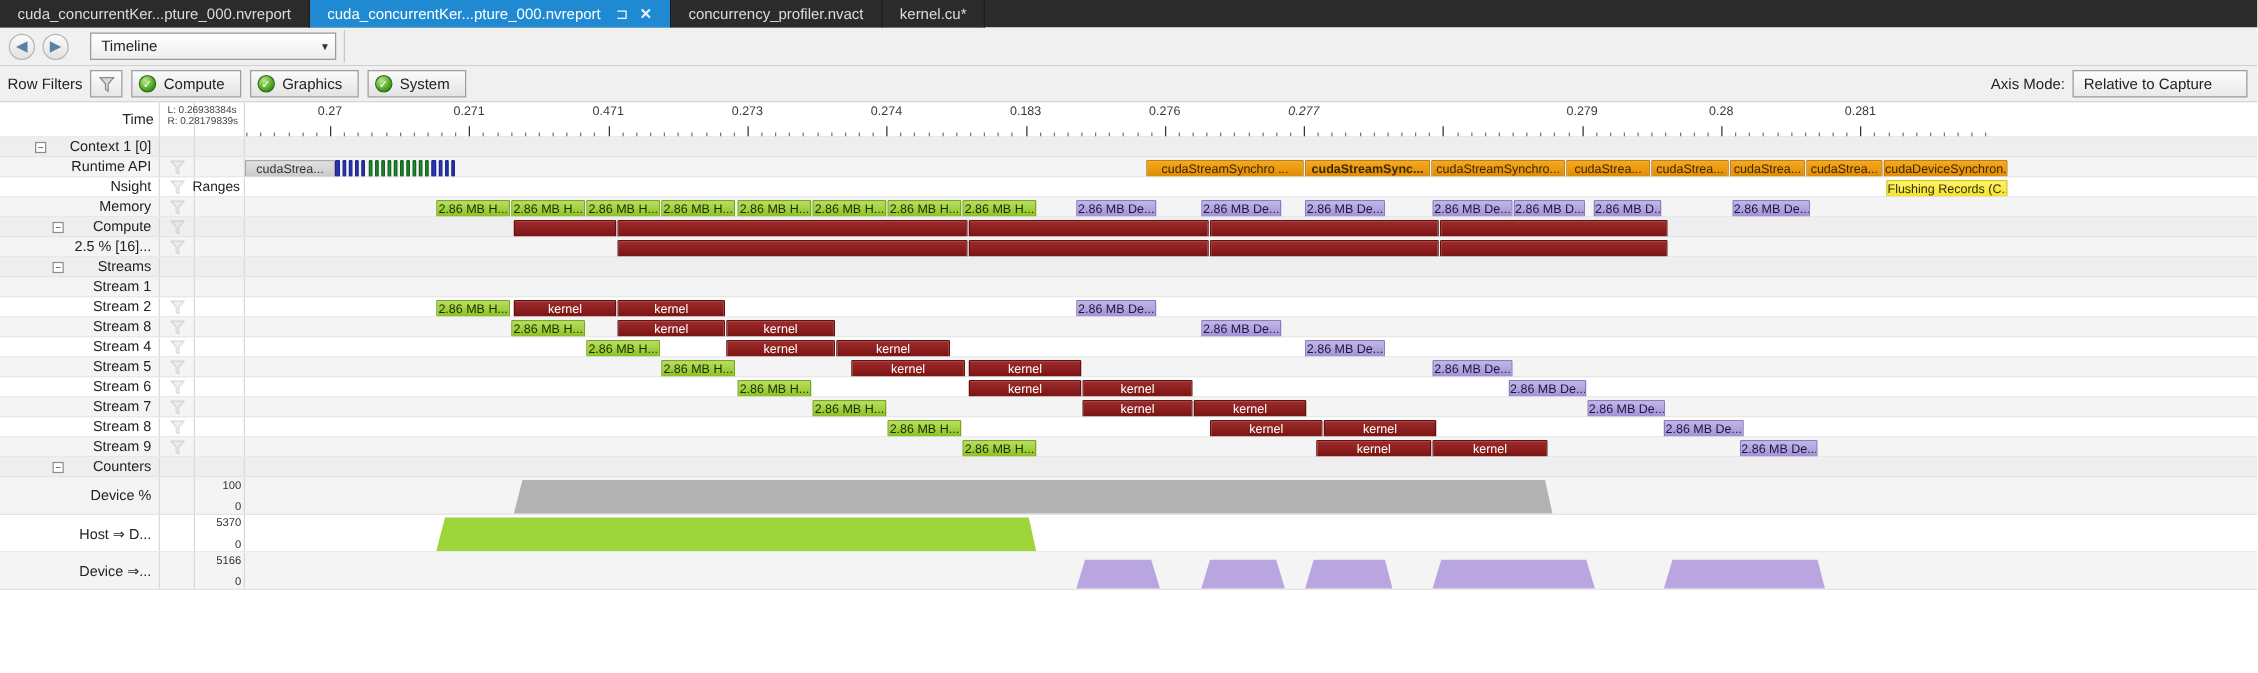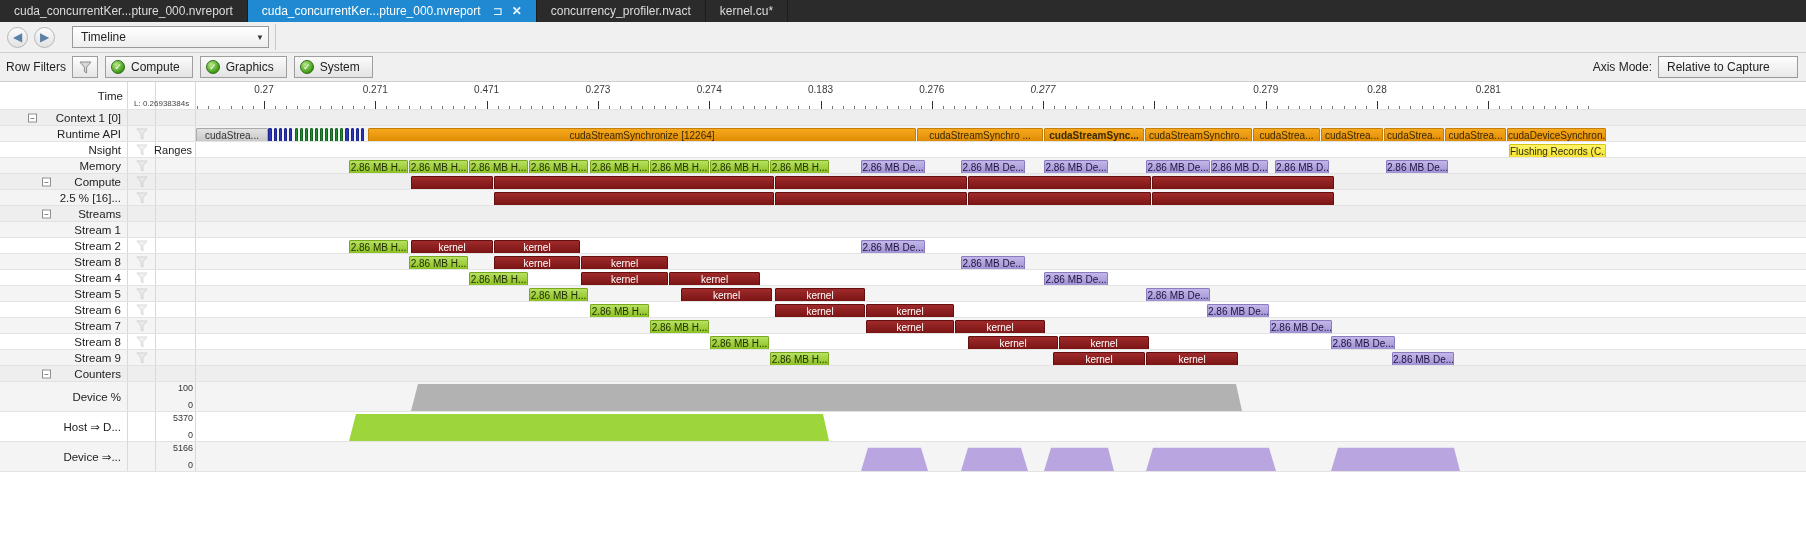--- a/index.html
+++ b/index.html
@@ -171,21 +171,21 @@
 
   
   #timehdr { height: 28px; }
   #timehdr .tl-label {
     flex-direction: column; align-items: flex-end; justify-content: center;
     padding-right: 4px;
   }
   #time-lr {
     font-size: 8px; line-height: 9px; color: #444;
     width: 62px; text-align: left;
-    position: absolute; left: 134px; top: 17px;
+    position: absolute; left: 134px; top: 1px;
   }
   #timehdr .tl-label .tlab { font-size: 11.5px; }
 
   #ruler { position: relative; height: 28px; }
   .tick-label {
     position: absolute; top: 2px;
     font-size: 10px; color: #3a3a3a;
     transform: translateX(-50%);
     white-space: nowrap;
   }
@@ -503,21 +503,20 @@
           <div class="bar green" style="left: 119px; width: 3px;"></div>
           <div class="bar green" style="left: 124px; width: 3px;"></div>
           <div class="bar green" style="left: 129px; width: 3px;"></div>
           <div class="bar green" style="left: 134px; width: 3px;"></div>
           <div class="bar green" style="left: 139px; width: 3px;"></div>
           <div class="bar green" style="left: 144px; width: 3px;"></div>
           <div class="bar blue" style="left: 149px; width: 4px;"></div>
           <div class="bar blue" style="left: 155px; width: 3px;"></div>
           <div class="bar blue" style="left: 160px; width: 3px;"></div>
           <div class="bar blue" style="left: 165px; width: 3px;"></div>
-          <div class="bar api" style="left: 172px; width: 548px;">cudaStreamSynchronize [12264]</div>
           <div class="bar api" style="left: 721px; width: 126px;">cudaStreamSynchro ...</div>
           <div class="bar api" style="left: 848px; width: 100px; font-weight: bold;">cudaStreamSync...</div>
           <div class="bar api" style="left: 949px; width: 107px;">cudaStreamSynchro...</div>
           <div class="bar api" style="left: 1057px; width: 67px;">cudaStrea...</div>
           <div class="bar api" style="left: 1125px; width: 62px;">cudaStrea...</div>
           <div class="bar api" style="left: 1188px; width: 60px;">cudaStrea...</div>
           <div class="bar api" style="left: 1249px; width: 61px;">cudaStrea...</div>
           <div class="bar api" style="left: 1311px; width: 99px;">cudaDeviceSynchron...</div>
         </div>
       </div>

